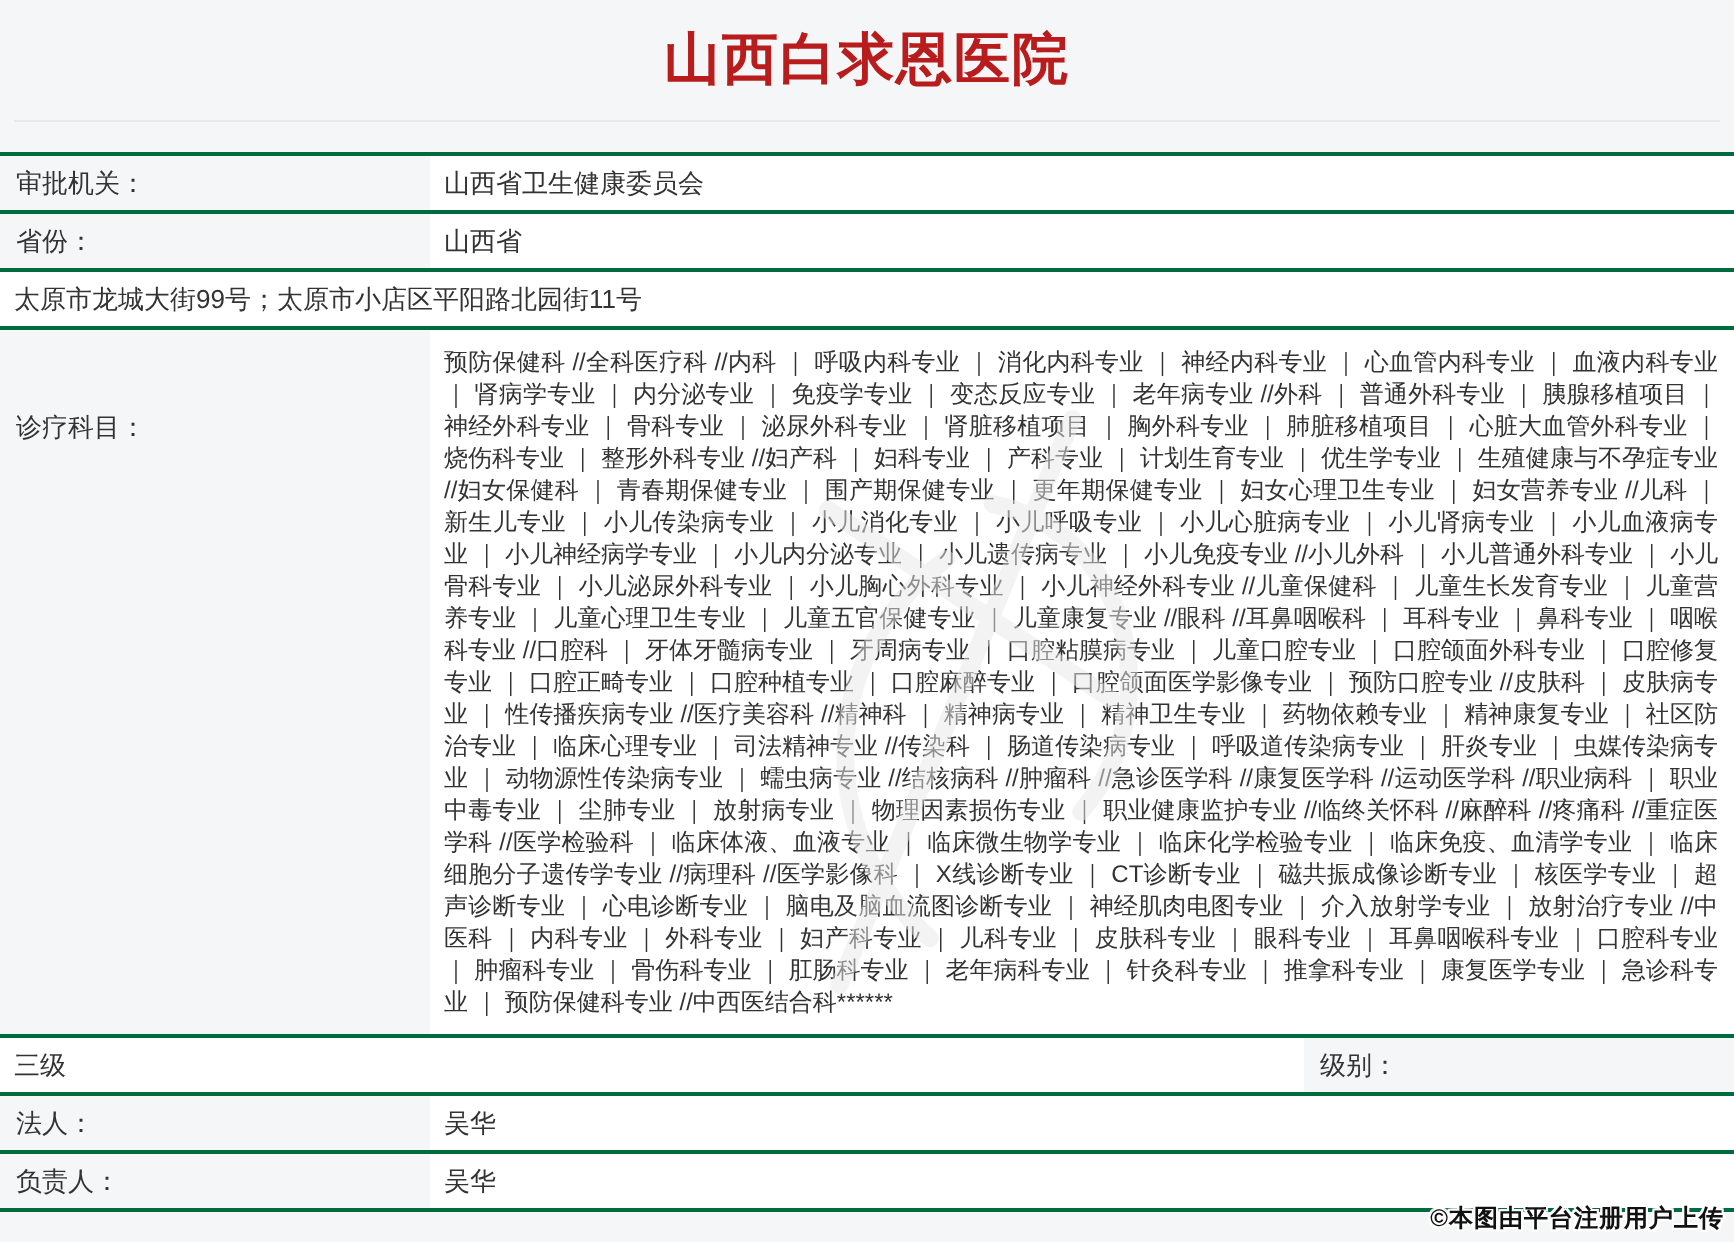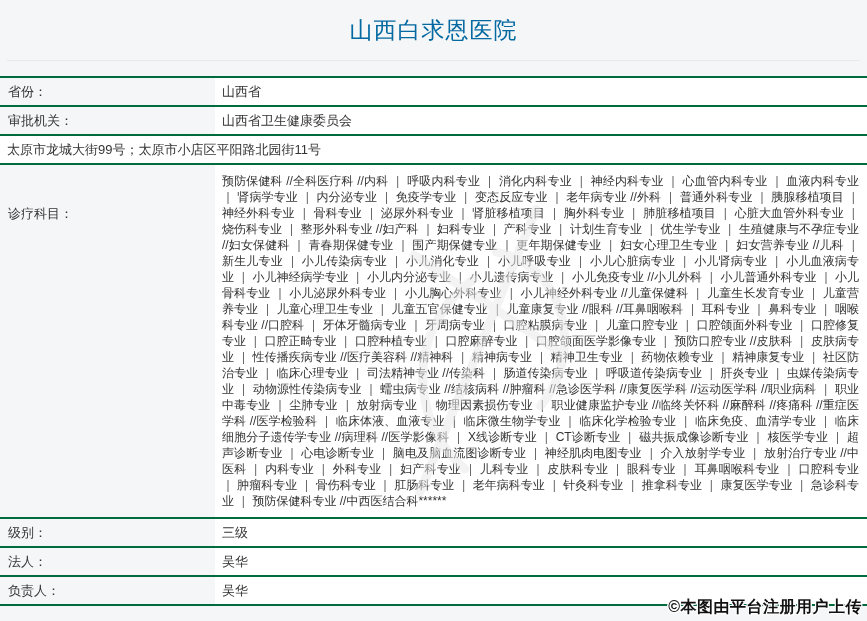--- a/index.html
+++ b/index.html
@@ -6,21 +6,21 @@
   body {
     width: 867px; height: 621px; overflow: hidden; position: relative;
     background: var(--page-bg, #f5f6f7);
     font-family: "Liberation Sans", "DejaVu Sans", sans-serif;
     color: var(--text, #333333);
   }
   .header {
     height: 60px; display: flex; align-items: center; justify-content: center;
   }
   .page-title {
-    margin: 0; font-size: 23px; font-weight: 400; color: #0369a1; letter-spacing: 1px;
+    margin: 0; font-size: 28px; font-weight: 700; color: #b91c1c; letter-spacing: 1px;
   }
   .header-divider { border-top: 1px solid var(--divider, #e9e9e9); margin: 0 7px; height: 0; }
   .info-table { margin-top: 15px; border-top: 2px solid var(--accent-green, #006b3c); }
   .row { display: flex; border-bottom: 2px solid var(--accent-green, #006b3c); }
   .cell { box-sizing: border-box; }
   .label {
     flex: 0 0 215px; width: 215px;
     padding: 5px 10px 5px 8px; font-size: 13px; line-height: 17px;
     background: var(--page-bg, #f5f6f7); color: var(--text, #333333);
   }
@@ -34,21 +34,21 @@
   .row.tall .value {
     padding: 8px 8px 8px 7px; font-size: 12px; line-height: 16px;
     text-align: justify;
   }
   .watermark {
     position: absolute; left: 320px; top: 170px; width: 320px; height: 340px;
     pointer-events: none; z-index: 5; opacity: 0.5;
   }
   .copyright {
     position: absolute; right: 5px; bottom: 3px; z-index: 10;
-    font-size: 16px; font-weight: 700; color: #111111; letter-spacing: 0.5px;
+    font-size: 12px; font-weight: 700; color: #111111; letter-spacing: 0.5px;
     text-shadow: -1px -1px 0 #ffffff, 1px -1px 0 #ffffff,
                  -1px  1px 0 #ffffff, 1px  1px 0 #ffffff,
                   0   -1px 0 #ffffff, 0    1px 0 #ffffff,
                  -1px  0   0 #ffffff, 1px  0   0 #ffffff;
   }
 </style>
 <title>山西白求恩医院</title></head>
 <body>
 
 <div class="page">
@@ -64,42 +64,42 @@
       <path d="M60 300 L250 60"></path>
       <path d="M110 290 C70 230, 90 140, 170 110"></path>
       <path d="M200 250 C260 210, 260 120, 200 90"></path>
       <path d="M120 70 L230 200"></path>
     </g>
   </svg>
 
   <div class="info-table">
 
     <div class="row">
-      <div class="cell label">省份：</div>
-      <div class="cell value">山西省</div>
+      <div class="cell label">审批机关：</div>
+      <div class="cell value">山西省卫生健康委员会</div>
     </div>
 
     <div class="row">
-      <div class="cell label">审批机关：</div>
-      <div class="cell value">山西省卫生健康委员会</div>
+      <div class="cell label">省份：</div>
+      <div class="cell value">山西省</div>
     </div>
 
 
     <div class="row">
       <div class="cell value">太原市龙城大街99号；太原市小店区平阳路北园街11号</div>
     </div>
 
     <div class="row tall">
       <div class="cell label">诊疗科目：</div>
       <div class="cell value">预防保健科 //全科医疗科 //内科 ｜ 呼吸内科专业 ｜ 消化内科专业 ｜ 神经内科专业 ｜ 心血管内科专业 ｜ 血液内科专业 ｜ 肾病学专业 ｜ 内分泌专业 ｜ 免疫学专业 ｜ 变态反应专业 ｜ 老年病专业 //外科 ｜ 普通外科专业 ｜ 胰腺移植项目 ｜ 神经外科专业 ｜ 骨科专业 ｜ 泌尿外科专业 ｜ 肾脏移植项目 ｜ 胸外科专业 ｜ 肺脏移植项目 ｜ 心脏大血管外科专业 ｜ 烧伤科专业 ｜ 整形外科专业 //妇产科 ｜ 妇科专业 ｜ 产科专业 ｜ 计划生育专业 ｜ 优生学专业 ｜ 生殖健康与不孕症专业 //妇女保健科 ｜ 青春期保健专业 ｜ 围产期保健专业 ｜ 更年期保健专业 ｜ 妇女心理卫生专业 ｜ 妇女营养专业 //儿科 ｜ 新生儿专业 ｜ 小儿传染病专业 ｜ 小儿消化专业 ｜ 小儿呼吸专业 ｜ 小儿心脏病专业 ｜ 小儿肾病专业 ｜ 小儿血液病专业 ｜ 小儿神经病学专业 ｜ 小儿内分泌专业 ｜ 小儿遗传病专业 ｜ 小儿免疫专业 //小儿外科 ｜ 小儿普通外科专业 ｜ 小儿骨科专业 ｜ 小儿泌尿外科专业 ｜ 小儿胸心外科专业 ｜ 小儿神经外科专业 //儿童保健科 ｜ 儿童生长发育专业 ｜ 儿童营养专业 ｜ 儿童心理卫生专业 ｜ 儿童五官保健专业 ｜ 儿童康复专业 //眼科 //耳鼻咽喉科 ｜ 耳科专业 ｜ 鼻科专业 ｜ 咽喉科专业 //口腔科 ｜ 牙体牙髓病专业 ｜ 牙周病专业 ｜ 口腔粘膜病专业 ｜ 儿童口腔专业 ｜ 口腔颌面外科专业 ｜ 口腔修复专业 ｜ 口腔正畸专业 ｜ 口腔种植专业 ｜ 口腔麻醉专业 ｜ 口腔颌面医学影像专业 ｜ 预防口腔专业 //皮肤科 ｜ 皮肤病专业 ｜ 性传播疾病专业 //医疗美容科 //精神科 ｜ 精神病专业 ｜ 精神卫生专业 ｜ 药物依赖专业 ｜ 精神康复专业 ｜ 社区防治专业 ｜ 临床心理专业 ｜ 司法精神专业 //传染科 ｜ 肠道传染病专业 ｜ 呼吸道传染病专业 ｜ 肝炎专业 ｜ 虫媒传染病专业 ｜ 动物源性传染病专业 ｜ 蠕虫病专业 //结核病科 //肿瘤科 //急诊医学科 //康复医学科 //运动医学科 //职业病科 ｜ 职业中毒专业 ｜ 尘肺专业 ｜ 放射病专业 ｜ 物理因素损伤专业 ｜ 职业健康监护专业 //临终关怀科 //麻醉科 //疼痛科 //重症医学科 //医学检验科 ｜ 临床体液、血液专业 ｜ 临床微生物学专业 ｜ 临床化学检验专业 ｜ 临床免疫、血清学专业 ｜ 临床细胞分子遗传学专业 //病理科 //医学影像科 ｜ X线诊断专业 ｜ CT诊断专业 ｜ 磁共振成像诊断专业 ｜ 核医学专业 ｜ 超声诊断专业 ｜ 心电诊断专业 ｜ 脑电及脑血流图诊断专业 ｜ 神经肌肉电图专业 ｜ 介入放射学专业 ｜ 放射治疗专业 //中医科 ｜ 内科专业 ｜ 外科专业 ｜ 妇产科专业 ｜ 儿科专业 ｜ 皮肤科专业 ｜ 眼科专业 ｜ 耳鼻咽喉科专业 ｜ 口腔科专业 ｜ 肿瘤科专业 ｜ 骨伤科专业 ｜ 肛肠科专业 ｜ 老年病科专业 ｜ 针灸科专业 ｜ 推拿科专业 ｜ 康复医学专业 ｜ 急诊科专业 ｜ 预防保健科专业 //中西医结合科******</div>
     </div>
 
     <div class="row">
+      <div class="cell value">三级</div>
       <div class="cell label">级别：</div>
-      <div class="cell value">三级</div>
     </div>
 
     <div class="row">
       <div class="cell label">法人：</div>
       <div class="cell value">吴华</div>
     </div>
 
     <div class="row">
       <div class="cell label">负责人：</div>
       <div class="cell value">吴华</div>

